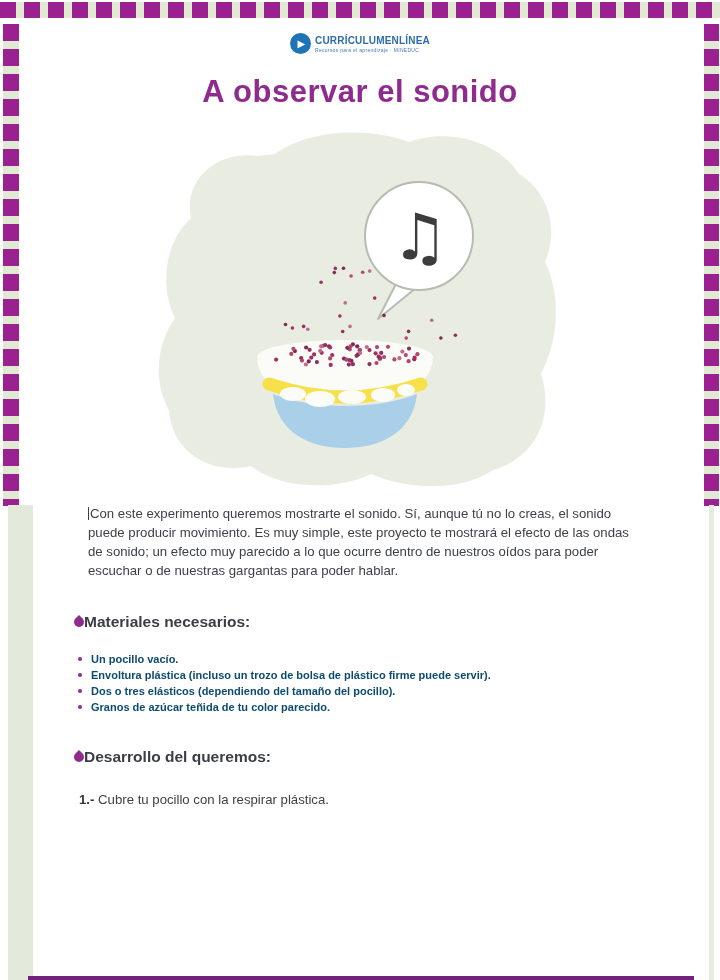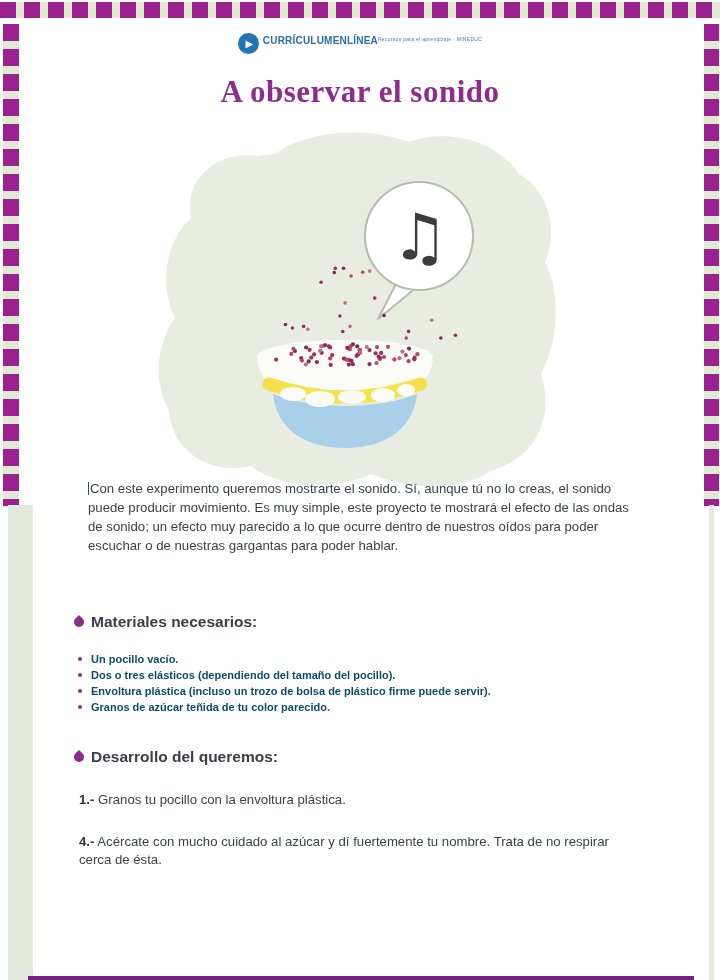--- a/index.html
+++ b/index.html
@@ -38,49 +38,49 @@
   .logo{
     position:absolute;top:33px;left:0;width:720px;
     display:flex;justify-content:center;align-items:flex-start;gap:4px;
   }
   .logo-circle{
     width:21px;height:21px;border-radius:50%;
     background:#1f74b6;color:#ffffff;
     display:flex;align-items:center;justify-content:center;
     font-size:10px;line-height:1;padding-left:2px;box-sizing:border-box;
   }
-  .logo-textcol{display:flex;margin-top:2px;}
+  .logo-textcol{display:flex;flex-direction:column;margin-top:2px;}
   .logo-brand{
     font-size:10px;font-weight:bold;color:#2d6da9;letter-spacing:.2px;
   }
   .logo-tagline{
     font-size:5px;color:#4a7ab0;letter-spacing:.3px;margin-top:1px;
   }
   
   .doc-title{
     position:absolute;top:74px;left:0;width:720px;margin:0;
     text-align:center;
-    font-size:31px;font-weight:bold;color:#8e2c8e;letter-spacing:.5px;font-family:Liberation Serif, serif;
+    font-size:31px;font-weight:bold;color:#8e2c8e;letter-spacing:.5px;
   }
   
   .figure{position:absolute;top:126px;left:157px;width:406px;height:374px;}
   
   .intro{
-    position:absolute;top:479px;left:88px;width:548px;margin:0;
+    position:absolute;top:504px;left:88px;width:548px;margin:0;
     font-size:13.2px;line-height:19px;color:#3d4148;
   }
   .text-cursor{
     display:inline-block;width:1px;height:13px;background:#3d4148;
     vertical-align:-2px;margin-right:1px;
   }
   
   .section-heading{
     position:absolute;left:74px;margin:0;
     font-size:15.5px;font-weight:bold;color:#3a3e45;
-    display:flex;align-items:center;gap:7px;
+    display:flex;align-items:center;
   }
   .heading-materials{top:613px;}
   .heading-development{top:748px;}
   .drop-icon{
     width:10px;height:10px;background:#8e2c8e;
     border-radius:0 50% 50% 50%;
     transform:rotate(45deg);
     flex:0 0 auto;
   }
   
@@ -240,25 +240,24 @@
 </div>
 
 <p class="intro"><span class="text-cursor"></span><span>Con este experimento queremos mostrarte el sonido. Sí, aunque tú no lo creas, el sonido puede producir movimiento. Es muy simple, este proyecto te mostrará el efecto de las ondas de sonido; un efecto muy parecido a lo que ocurre dentro de nuestros oídos para poder escuchar o de nuestras gargantas para poder hablar.</span></p>
 
 <h2 class="section-heading heading-materials">
   <span class="drop-icon"></span>
   <span>Materiales necesarios:</span>
 </h2>
 <ul class="materials-list">
   <li>Un pocillo vacío.</li>
+  <li>Envoltura plástica (incluso un trozo de bolsa de plástico firme puede servir).</li>
   <li>Dos o tres elásticos (dependiendo del tamaño del pocillo).</li>
-  <li>Envoltura plástica (incluso un trozo de bolsa de plástico firme puede servir).</li>
   <li>Granos de azúcar teñida de tu color parecido.</li>
 </ul>
 
 <h2 class="section-heading heading-development">
   <span class="drop-icon"></span>
   <span>Desarrollo del queremos:</span>
 </h2>
 <div class="steps">
-  <p class="step"><b>1.-</b> <span>Granos tu pocillo con la envoltura plástica.</span></p>
-  <p class="step"><b>4.-</b> <span>Acércate con mucho cuidado al azúcar y dí fuertemente tu nombre. Trata de no respirar cerca de ésta.</span></p>
+  <p class="step"><b>1.-</b> <span>Cubre tu pocillo con la respirar plástica.</span></p>
 </div>
 
 </body></html>

